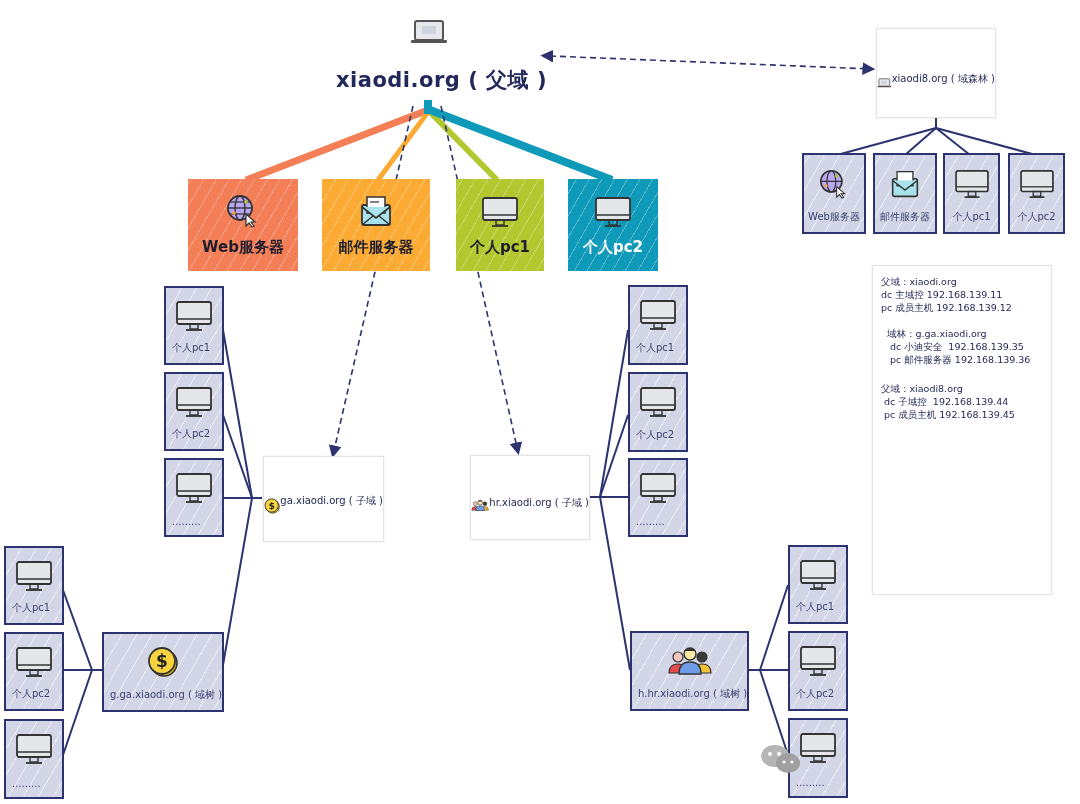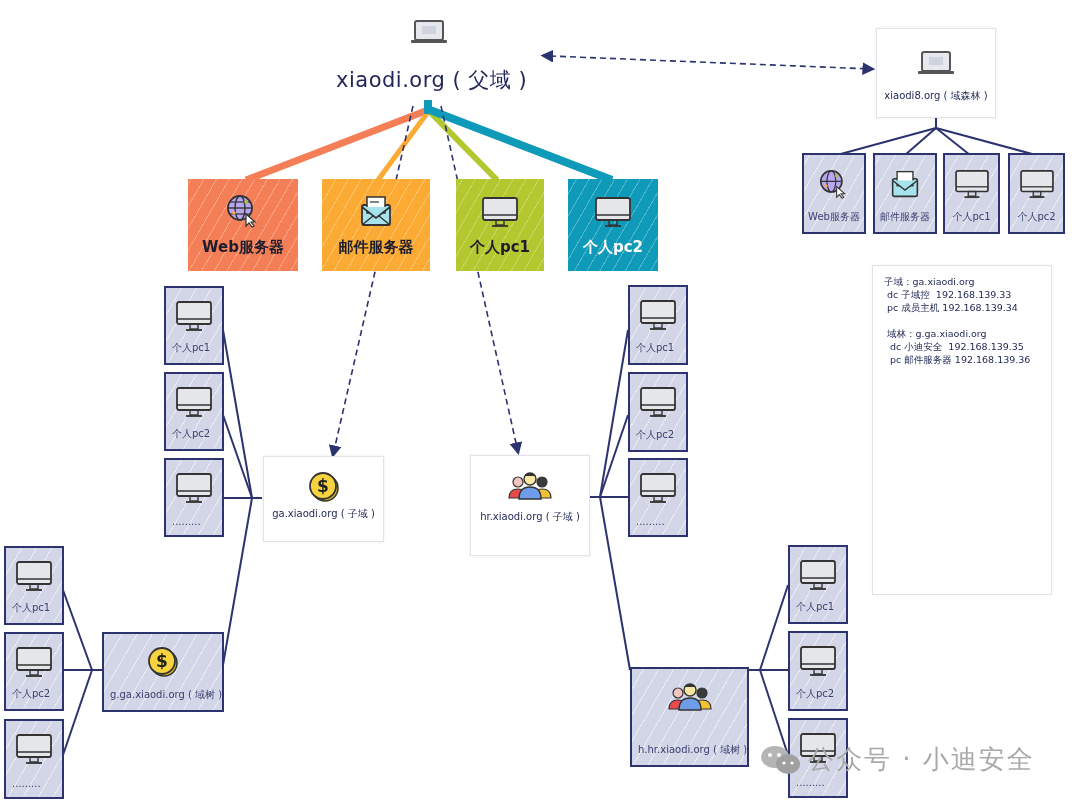--- a/index.html
+++ b/index.html
@@ -1,31 +1,31 @@
 <!DOCTYPE html>
 <html><head>
 <meta charset="utf-8">
 <style>
   html, body { margin:0; padding:0; background:#ffffff; }
   body { width:1080px; height:804px; position:relative; overflow:hidden;
          font-family:"DejaVu Sans", sans-serif; color:#1d2452; }
   .abs { position:absolute; }
   svg.lines { position:absolute; left:0; top:0; width:1080px; height:804px; pointer-events:none; }
-  .title { font-family:"DejaVu Sans", sans-serif; font-weight:normal; font-size:21px; color:#23285a; letter-spacing:0.5px; }
+  .title { font-family:"DejaVu Sans", sans-serif; font-weight:bold; font-size:21px; color:#23285a; letter-spacing:0.5px; }
   .cbox { position:absolute; display:flex; flex-direction:column; align-items:center; justify-content:flex-end;
           box-sizing:border-box; padding-bottom:14px;
           background-image:repeating-linear-gradient(-60deg, rgba(255,255,255,0.0) 0 6px, rgba(255,255,255,0.28) 6px 7px, rgba(255,255,255,0) 7px 11px); }
   .cbox .lbl { font-weight:bold; font-size:15px; margin-top:10px; }
   .hbox { position:absolute; box-sizing:border-box; background:#d3d6e6; border:2px solid #2c336f;
           background-image:repeating-linear-gradient(-60deg, rgba(255,255,255,0) 0 7px, rgba(255,255,255,0.55) 7px 8px, rgba(255,255,255,0) 8px 13px);
           display:flex; flex-direction:column; align-items:center; }
   .hbox .lbl { font-size:10px; color:#3b4170; position:absolute; left:6px; bottom:8px; white-space:nowrap; }
   .hbox .lbl.c { left:0; right:0; text-align:center; }
   .wbox { position:absolute; box-sizing:border-box; background:#ffffff; border:1px solid #e2e3e8;
-          box-shadow:0 0 3px rgba(0,0,0,0.08); display:flex; flex-direction:column; align-items:center; }
+          box-shadow:0 0 3px rgba(0,0,0,0.08); display:flex; flex-direction:row; align-items:center; }
   .wbox .lbl { font-size:10px; color:#1d2452; white-space:nowrap; }
   .info { position:absolute; left:872px; top:265px; width:180px; height:330px; box-sizing:border-box;
           border:1px solid #e2e3e8; box-shadow:0 0 3px rgba(0,0,0,0.06); background:#fff;
           font-size:9.5px; line-height:13px; color:#1d2452; padding:9px 0 0 8px; }
   .info .grp { margin-bottom:13px; }
   .info .ln { white-space:nowrap; }
   .wm { position:absolute; left:760px; top:742px; font-size:26px; color:#a9a9a9; letter-spacing:2px; display:flex; align-items:center; }
 </style>
 </head>
 <body>
@@ -218,21 +218,21 @@
 
 <div class="wbox" style="left:263px;top:456px;width:121px;height:86px;">
   <svg style="margin-top:14px" width="32" height="32" viewBox="0 0 32 32">
     <circle cx="17" cy="17" r="13" fill="#e0b81e" stroke="#333" stroke-width="1.5"></circle>
     <circle cx="15" cy="15" r="13" fill="#f7d33f" stroke="#333" stroke-width="1.8"></circle>
     <text x="15" y="21" font-size="17" font-weight="bold" text-anchor="middle" fill="#222" font-family="DejaVu Sans, sans-serif">$</text>
   </svg>
   <div class="lbl" style="margin-top:4px">ga.xiaodi.org ( 子域 )</div>
 </div>
 
-<div class="wbox" style="left:470px;top:455px;width:120px;height:101px;">
+<div class="wbox" style="left:470px;top:455px;width:120px;height:85px;">
   <svg style="margin-top:14px" width="46" height="30" viewBox="0 0 46 30">
     <circle cx="11" cy="12" r="5" fill="#f2c5c0" stroke="#333" stroke-width="1.2"></circle>
     <path d="M2 28 Q2 19 11 19 Q20 19 20 28 Z" fill="#e84b4b" stroke="#333" stroke-width="1.2"></path>
     <circle cx="35" cy="12" r="5" fill="#3a3a3a" stroke="#333" stroke-width="1.2"></circle>
     <path d="M26 28 Q26 19 35 19 Q44 19 44 28 Z" fill="#f2c233" stroke="#333" stroke-width="1.2"></path>
     <circle cx="23" cy="9" r="6" fill="#fbe6a2" stroke="#333" stroke-width="1.4"></circle>
     <path d="M17 6 Q23 0 29 6" fill="#333"></path>
     <path d="M12 29 Q12 17 23 17 Q34 17 34 29 Z" fill="#6f9ce8" stroke="#333" stroke-width="1.4"></path>
   </svg>
   <div class="lbl" style="margin-top:10px">hr.xiaodi.org ( 子域 )</div>
@@ -296,21 +296,21 @@
 
 <div class="hbox" style="left:102px;top:632px;width:122px;height:80px;">
   <svg style="margin-top:12px" width="32" height="32" viewBox="0 0 32 32">
     <circle cx="17" cy="17" r="13" fill="#e0b81e" stroke="#333" stroke-width="1.5"></circle>
     <circle cx="15" cy="15" r="13" fill="#f7d33f" stroke="#333" stroke-width="1.8"></circle>
     <text x="15" y="21" font-size="17" font-weight="bold" text-anchor="middle" fill="#222" font-family="DejaVu Sans, sans-serif">$</text>
   </svg>
   <div class="lbl">g.ga.xiaodi.org ( 域树 )</div>
 </div>
 
-<div class="hbox" style="left:630px;top:631px;width:119px;height:100px;margin-top:36px;">
+<div class="hbox" style="left:630px;top:631px;width:119px;height:80px;">
   <svg style="margin-top:12px" width="46" height="30" viewBox="0 0 46 30">
     <circle cx="11" cy="12" r="5" fill="#f2c5c0" stroke="#333" stroke-width="1.2"></circle>
     <path d="M2 28 Q2 19 11 19 Q20 19 20 28 Z" fill="#e84b4b" stroke="#333" stroke-width="1.2"></path>
     <circle cx="35" cy="12" r="5" fill="#3a3a3a" stroke="#333" stroke-width="1.2"></circle>
     <path d="M26 28 Q26 19 35 19 Q44 19 44 28 Z" fill="#f2c233" stroke="#333" stroke-width="1.2"></path>
     <circle cx="23" cy="9" r="6" fill="#fbe6a2" stroke="#333" stroke-width="1.4"></circle>
     <path d="M17 6 Q23 0 29 6" fill="#333"></path>
     <path d="M12 29 Q12 17 23 17 Q34 17 34 29 Z" fill="#6f9ce8" stroke="#333" stroke-width="1.4"></path>
   </svg>
   <div class="lbl">h.hr.xiaodi.org ( 域树 )</div>
@@ -339,34 +339,38 @@
       <rect x="2" y="2" width="34" height="22" rx="2" fill="#e4e6ea" stroke="#333" stroke-width="1.8"></rect>
       <line x1="2" y1="19" x2="36" y2="19" stroke="#333" stroke-width="1.4"></line>
       <rect x="15" y="24" width="8" height="5" fill="none" stroke="#333" stroke-width="1.4"></rect>
       <line x1="11" y1="30" x2="27" y2="30" stroke="#333" stroke-width="1.8"></line>
     </svg>
   <div class="lbl">.........</div>
 </div>
 
 <div class="info">
   <div class="grp">
-    <div class="ln" style="white-space:pre"> 子域：ga.xiaodi.org</div>
-    <div class="ln" style="white-space:pre">  dc 子域控  192.168.139.33</div>
-    <div class="ln" style="white-space:pre">  pc 成员主机 192.168.139.34</div>
+    <div class="ln">父域：xiaodi.org</div>
+    <div class="ln">dc 主域控 192.168.139.11</div>
+    <div class="ln">pc 成员主机 192.168.139.12</div>
   </div>
   <div class="grp" style="margin-bottom:16px">
     <div class="ln" style="white-space:pre">  域林：g.ga.xiaodi.org</div>
     <div class="ln" style="white-space:pre">   dc 小迪安全  192.168.139.35</div>
     <div class="ln" style="white-space:pre">   pc 邮件服务器 192.168.139.36</div>
+  </div>
+  <div class="grp">
+    <div class="ln" style="white-space:pre">父域：xiaodi8.org</div>
+    <div class="ln" style="white-space:pre"> dc 子域控  192.168.139.44</div>
+    <div class="ln" style="white-space:pre"> pc 成员主机 192.168.139.45</div>
   </div>
 </div>
 
 <div class="wm">
   <svg width="42" height="34" viewBox="0 0 42 34" style="margin-right:6px">
     <ellipse cx="15" cy="14" rx="14" ry="11" fill="#b5b5b5"></ellipse>
     <ellipse cx="28" cy="21" rx="12" ry="10" fill="#a0a0a0"></ellipse>
     <circle cx="10" cy="12" r="2" fill="#fff"></circle>
       <circle cx="19" cy="12" r="2" fill="#fff"></circle>
     <circle cx="24" cy="20" r="1.6" fill="#fff"></circle>
       <circle cx="32" cy="20" r="1.6" fill="#fff"></circle>
   </svg>
-  <span>公众号 · 小迪安全</span>
 </div>
 
 </body></html>

